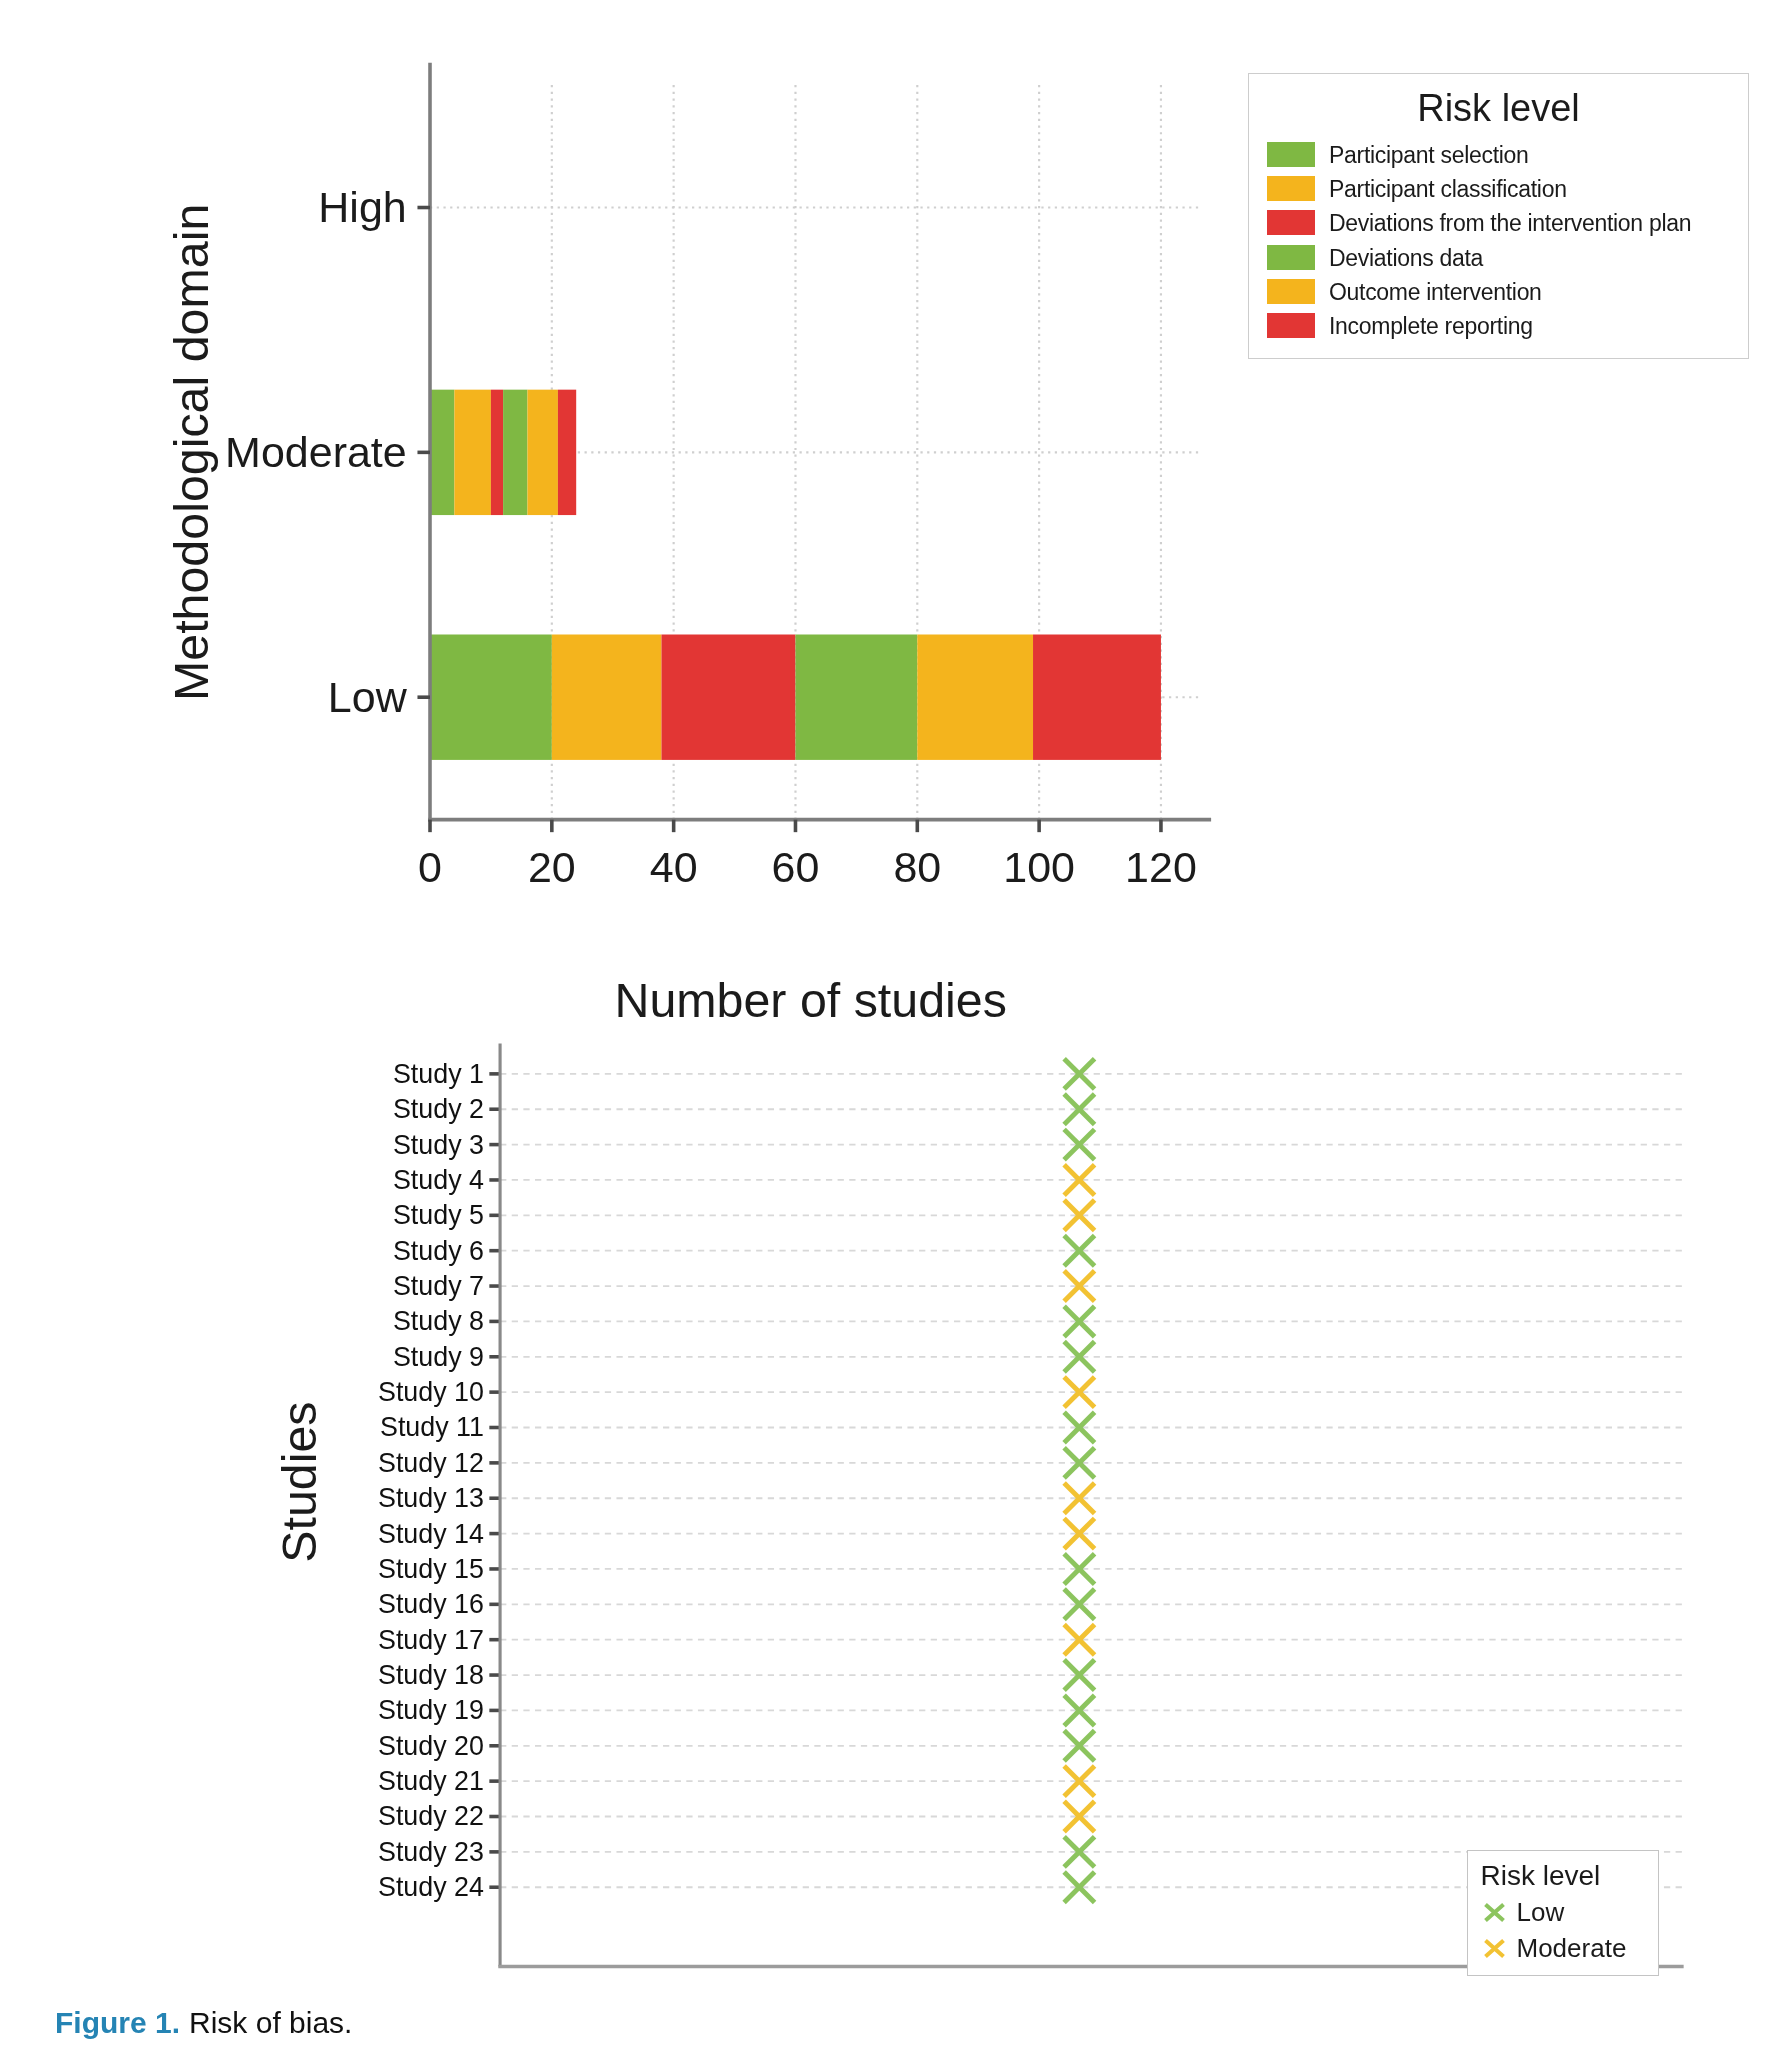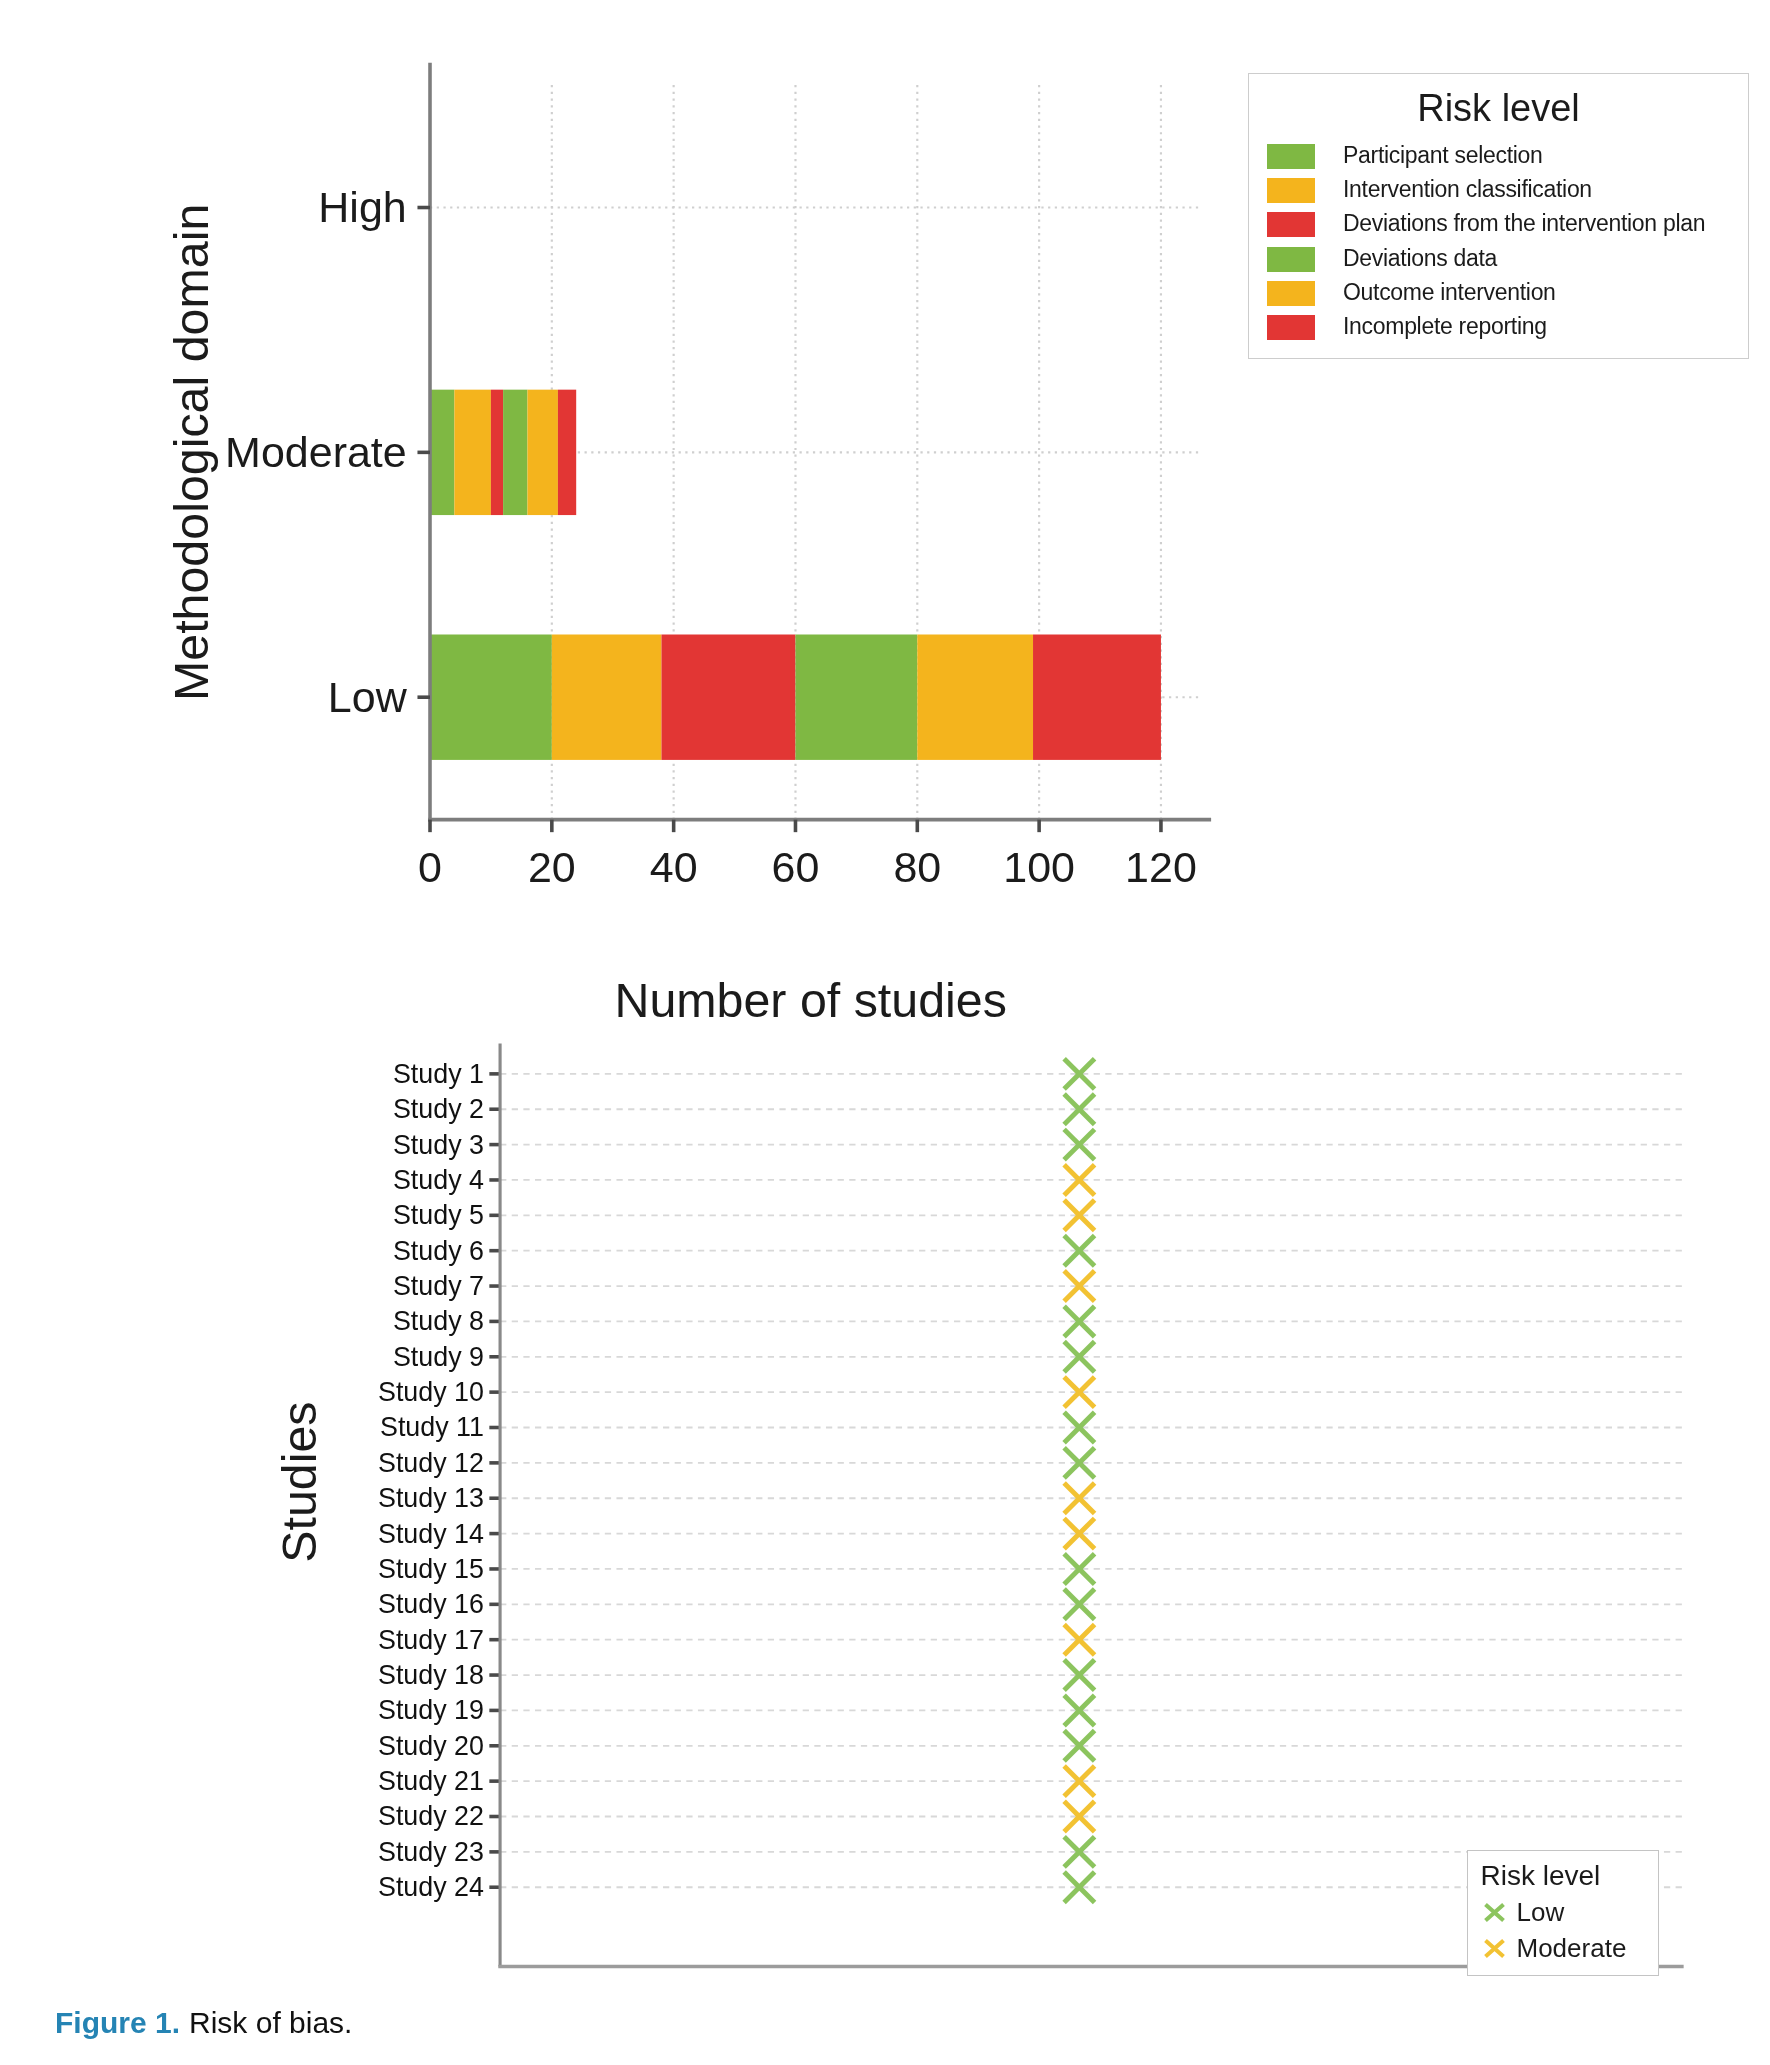--- a/index.html
+++ b/index.html
@@ -14,21 +14,21 @@
   .axis-title { font-size:54px; fill:#1b1b1b; }
   .tick-label { font-size:48px; fill:#1b1b1b; }
   .cat-label  { font-size:48px; fill:#1b1b1b; }
   .study-label{ font-size:30px; fill:#111111; }
 
   #legend-top {
     position:absolute; left:1248px; top:73px; width:501px; box-sizing:border-box;
     border:1.8px solid #cdcdcd; background:#ffffff; padding:12.5px 18px 18px 18px;
   }
   #legend-top .lg-title { text-align:center; font-size:38px; color:#1b1b1b; margin-bottom:12.5px; }
-  .lg-item { display:flex; align-items:flex-end; gap:28px; margin-top:7.2px; }
+  .lg-item { display:flex; align-items:flex-start; gap:14px; margin-top:7.2px; }
   .lg-swatch { width:48px; height:25px; flex:0 0 auto; }
   .lg-label { font-size:23px; color:#1b1b1b; white-space:nowrap; letter-spacing:-0.3px; }
 
   #legend-bottom {
     position:absolute; left:1467px; top:1850px; width:192px; box-sizing:border-box;
     border:1.8px solid #c4c4c4; background:#ffffff; padding:9px 12.5px 10.7px 12.5px;
   }
   #legend-bottom .lg-title { font-size:28px; color:#1b1b1b; margin-bottom:5.4px; }
   .lgb-item { display:flex; align-items:center; gap:9px; margin-top:4.5px; font-size:26px; color:#1b1b1b; }
   .lgb-item svg { position:static; }
@@ -94,21 +94,21 @@
 
   <div id="legend-top">
     <div class="lg-title">Risk level</div>
     <div id="legend-top-items">
         <div class="lg-item">
           <span class="lg-swatch" style="background: rgb(127, 184, 67);"></span>
           <span class="lg-label">Participant selection</span>
         </div>
         <div class="lg-item">
           <span class="lg-swatch" style="background: rgb(244, 180, 29);"></span>
-          <span class="lg-label">Intervention classification</span>
+          <span class="lg-label">Participant classification</span>
         </div>
         <div class="lg-item">
           <span class="lg-swatch" style="background: rgb(226, 54, 52);"></span>
           <span class="lg-label">Deviations from the intervention plan</span>
         </div>
         <div class="lg-item">
           <span class="lg-swatch" style="background: rgb(127, 184, 67);"></span>
           <span class="lg-label">Deviations data</span>
         </div>
         <div class="lg-item">

